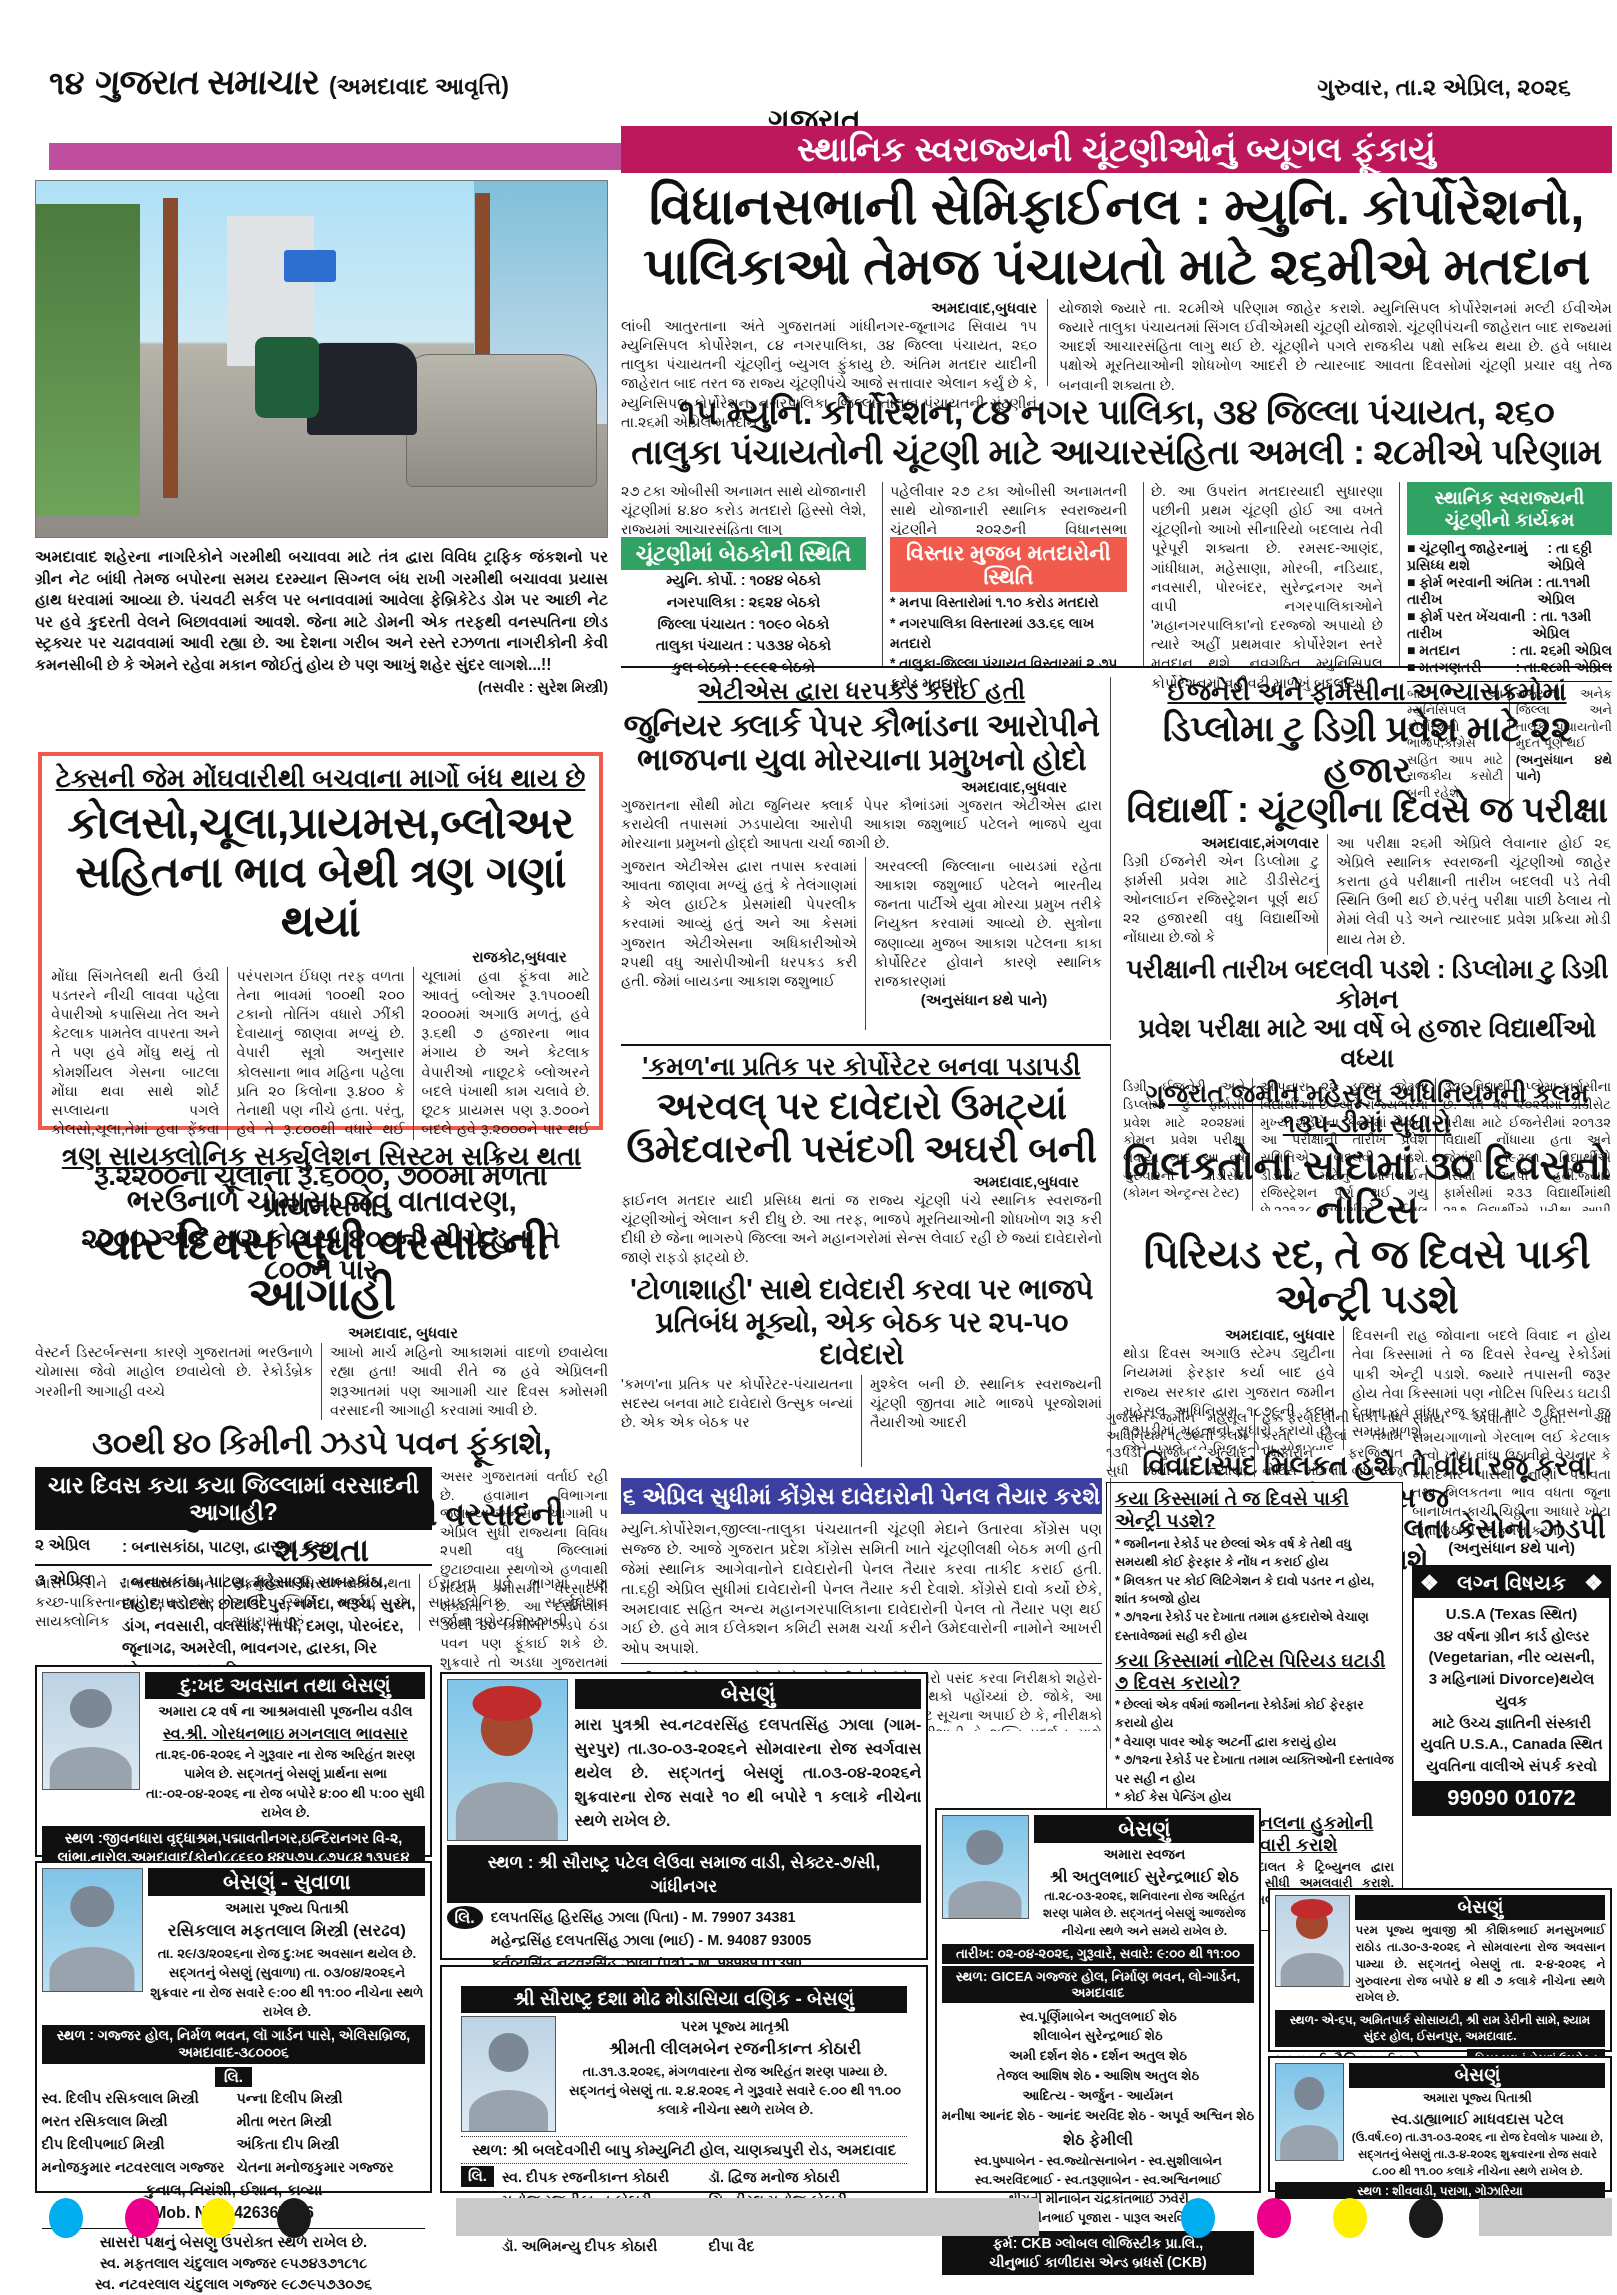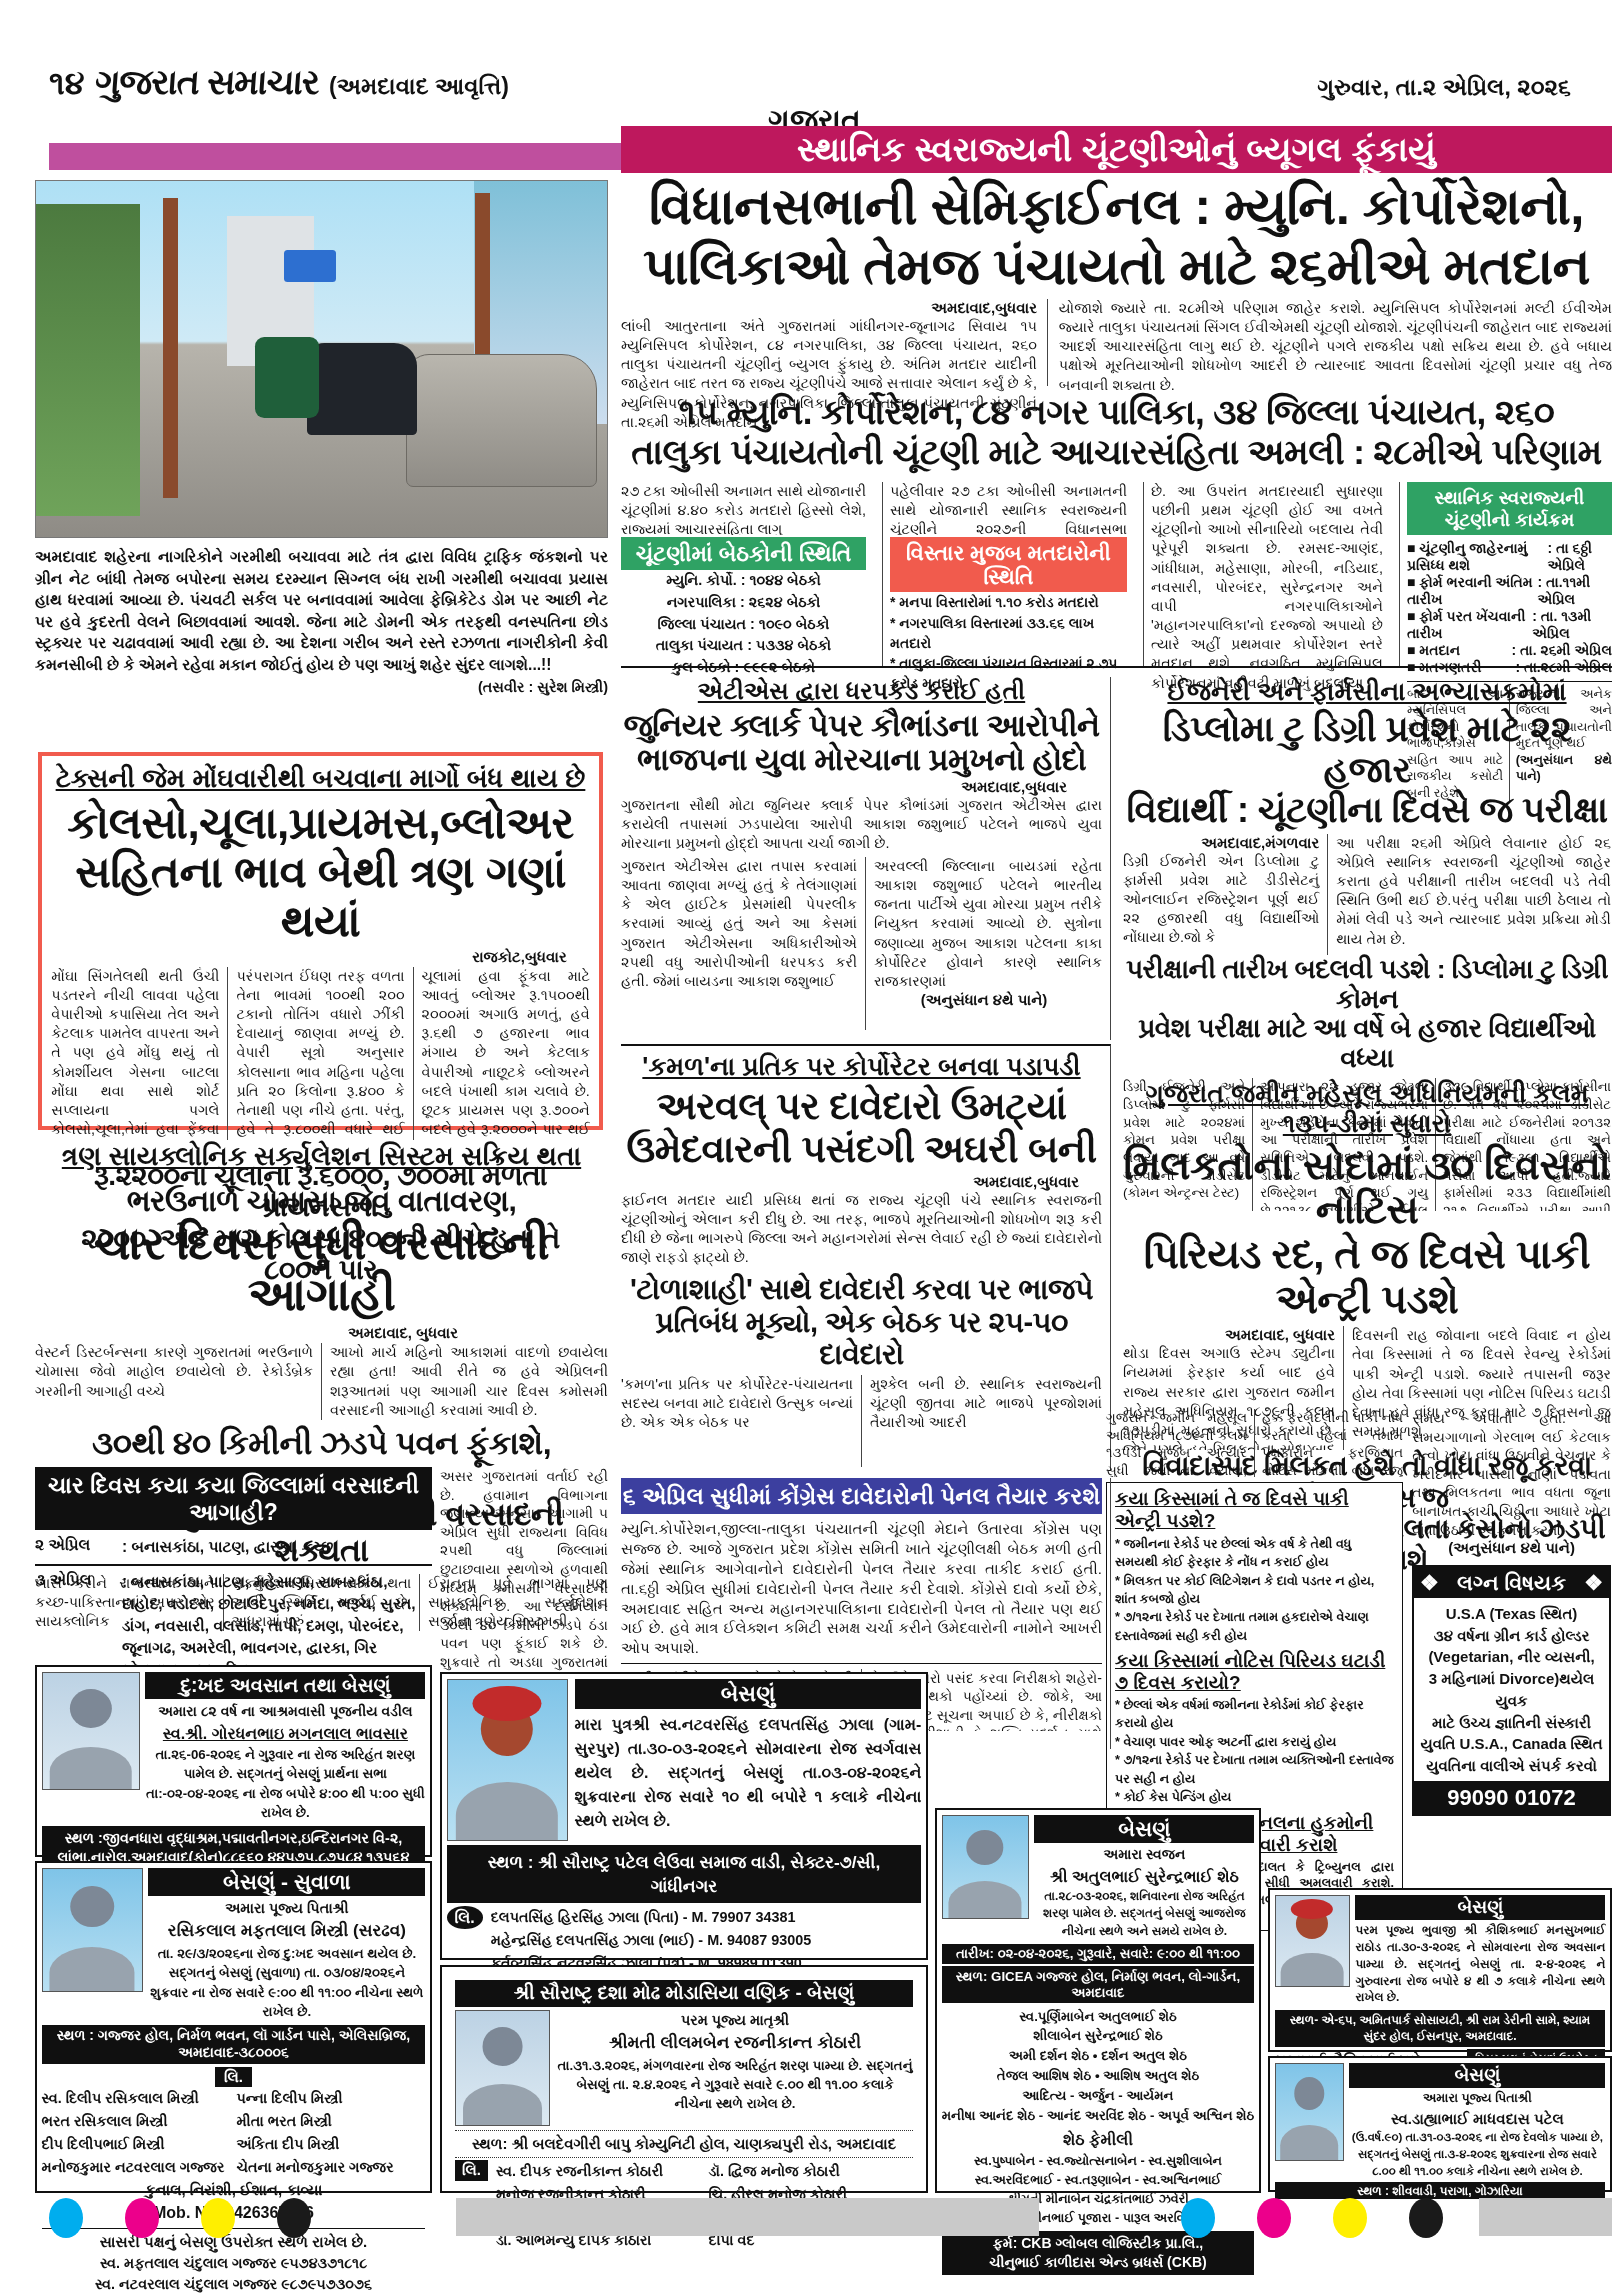--- a/index.html
+++ b/index.html
@@ -389,21 +389,21 @@
     <div class="flex" style="gap:8px;margin-top:3.5px;align-items:flex-start">
       <span class="blackbar" style="font-size:16px;padding:2.3px 8px;border-radius:50%">લિ.</span>
       <div class="namecol" style="flex:1">
         <div>દલપતસિંહ હિરસિંહ ઝાલા (પિતા) - M. 79907 34381</div>
         <div>મહેન્દ્રસિંહ દલપતસિંહ ઝાલા (ભાઈ) - M. 94087 93005</div>
         <div>કર્તવ્યસિંહ નટવરસિંહ ઝાલા (પુત્ર) - M. 98989 01390</div>
       </div>
     </div>
   </div>
 
-  <div class="abs adbox" style="left:440px;top:1965px;width:488px;height:228px;padding:13px">
+  <div class="abs adbox" style="left:440px;top:1965px;width:488px;height:228px;padding:19px">
     <div class="blackbar" style="font-size:19px;padding:2.3px 0">શ્રી સૌરાષ્ટ્ર દશા મોઢ મોડાસિયા વણિક - બેસણું</div>
     <div class="flex" style="gap:7px;margin-top:3.5px">
       <div class="portrait" style="width:95px;height:116px">
           <div class="head"></div>
           <div class="torso"></div>
         </div>
       <div style="flex:1">
         <div class="obit-txt" style="font-size:14.4px">પરમ પૂજ્ય માતૃશ્રી</div>
         <div class="obit-txt" style="font-size:17px">શ્રીમતી લીલમબેન રજનીકાન્ત કોઠારી</div>
         <div class="obit-txt" style="font-size:13.3px">તા.૩૧.૩.૨૦૨૬, મંગળવારના રોજ અરિહંત શરણ પામ્યા છે. સદ્ગતનું બેસણું તા. ૨.૪.૨૦૨૬ ને ગુરૂવારે સવારે ૯.૦૦ થી ૧૧.૦૦ કલાકે નીચેના સ્થળે રાખેલ છે.</div>

